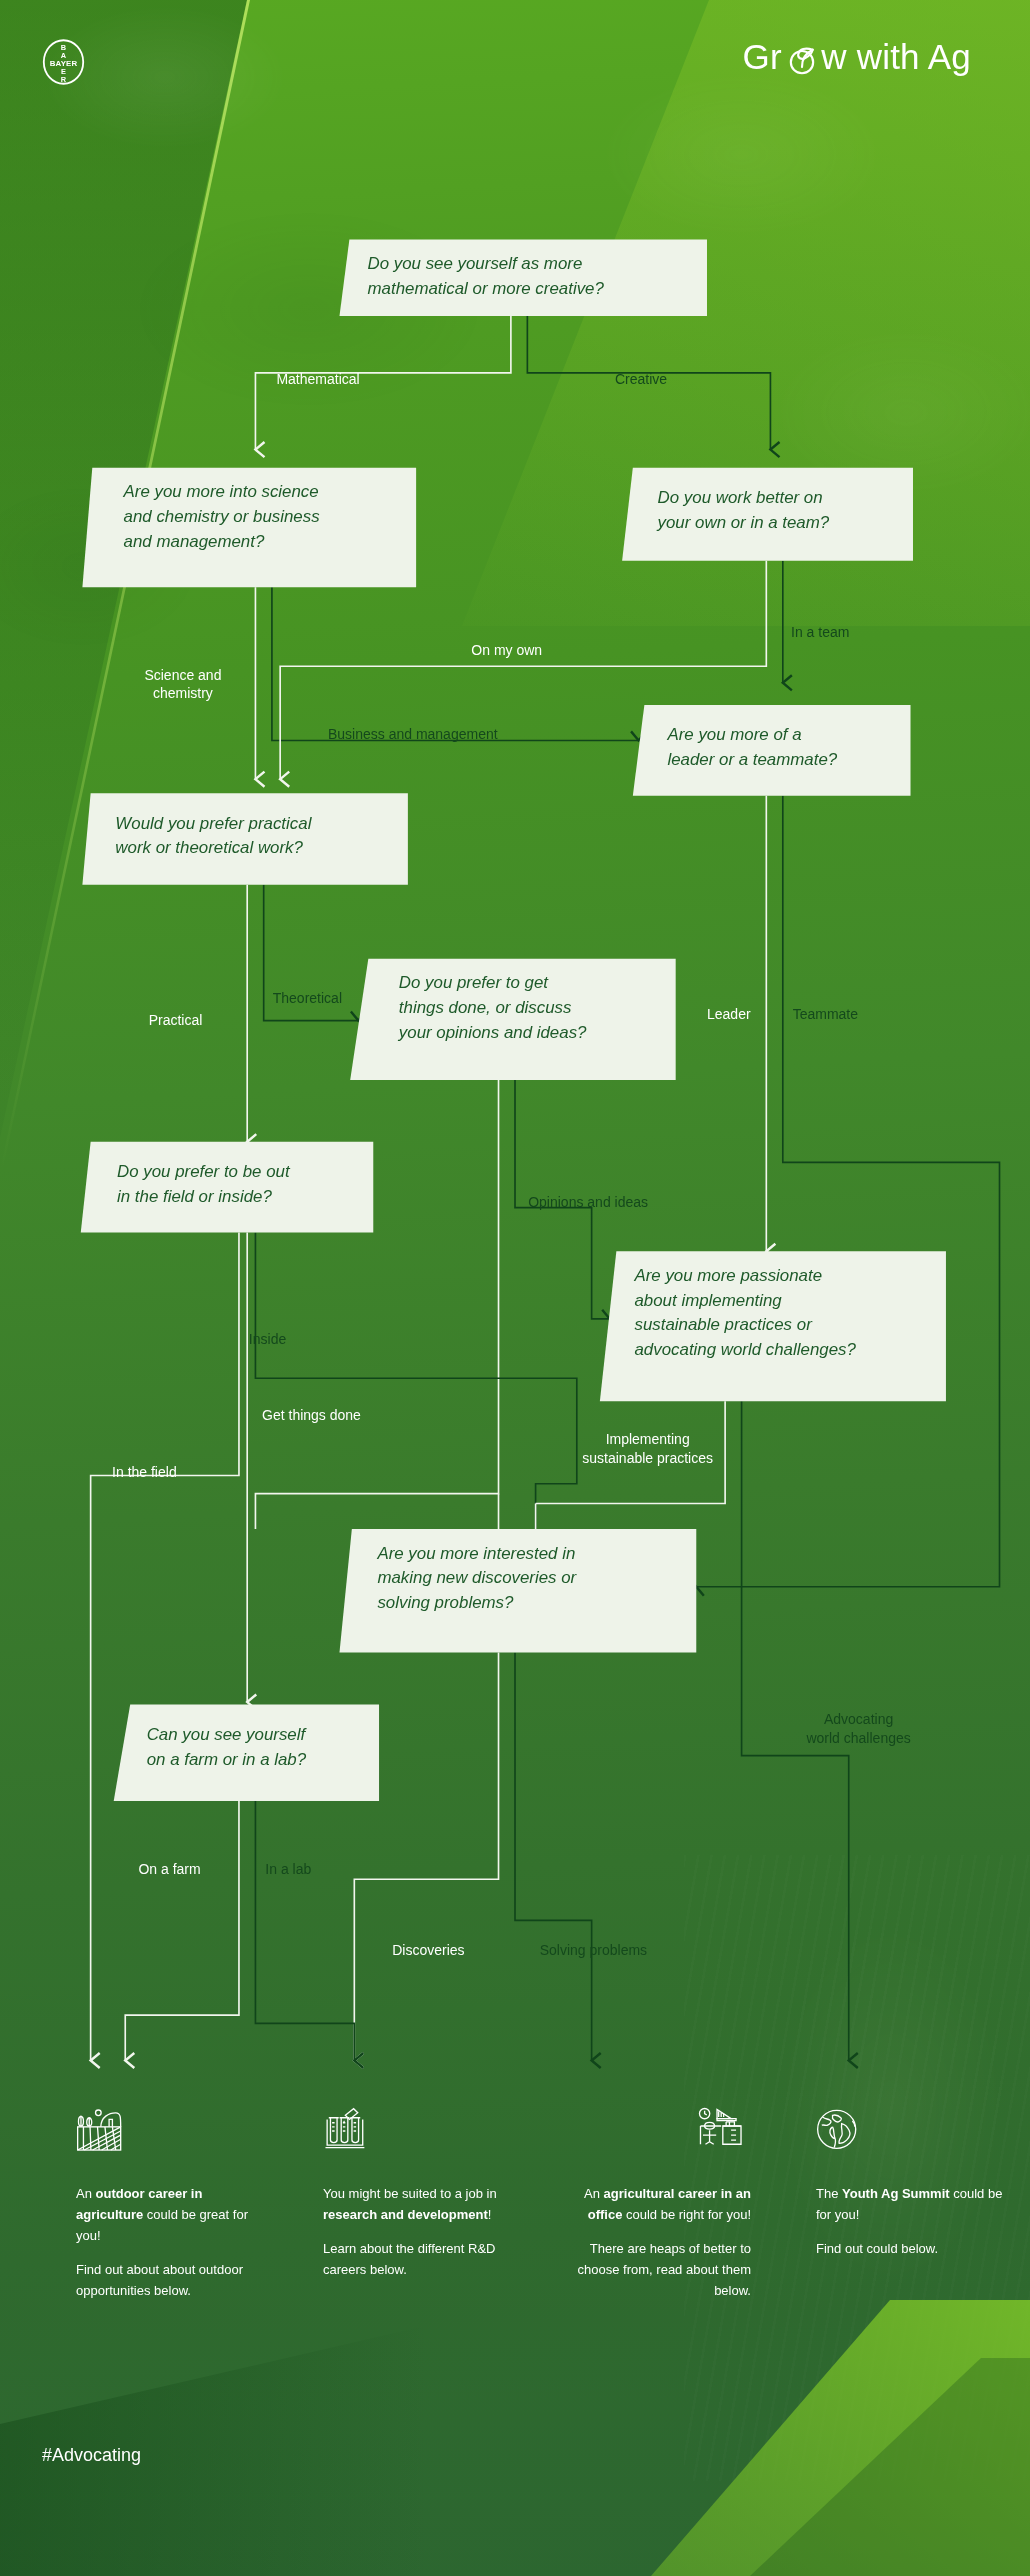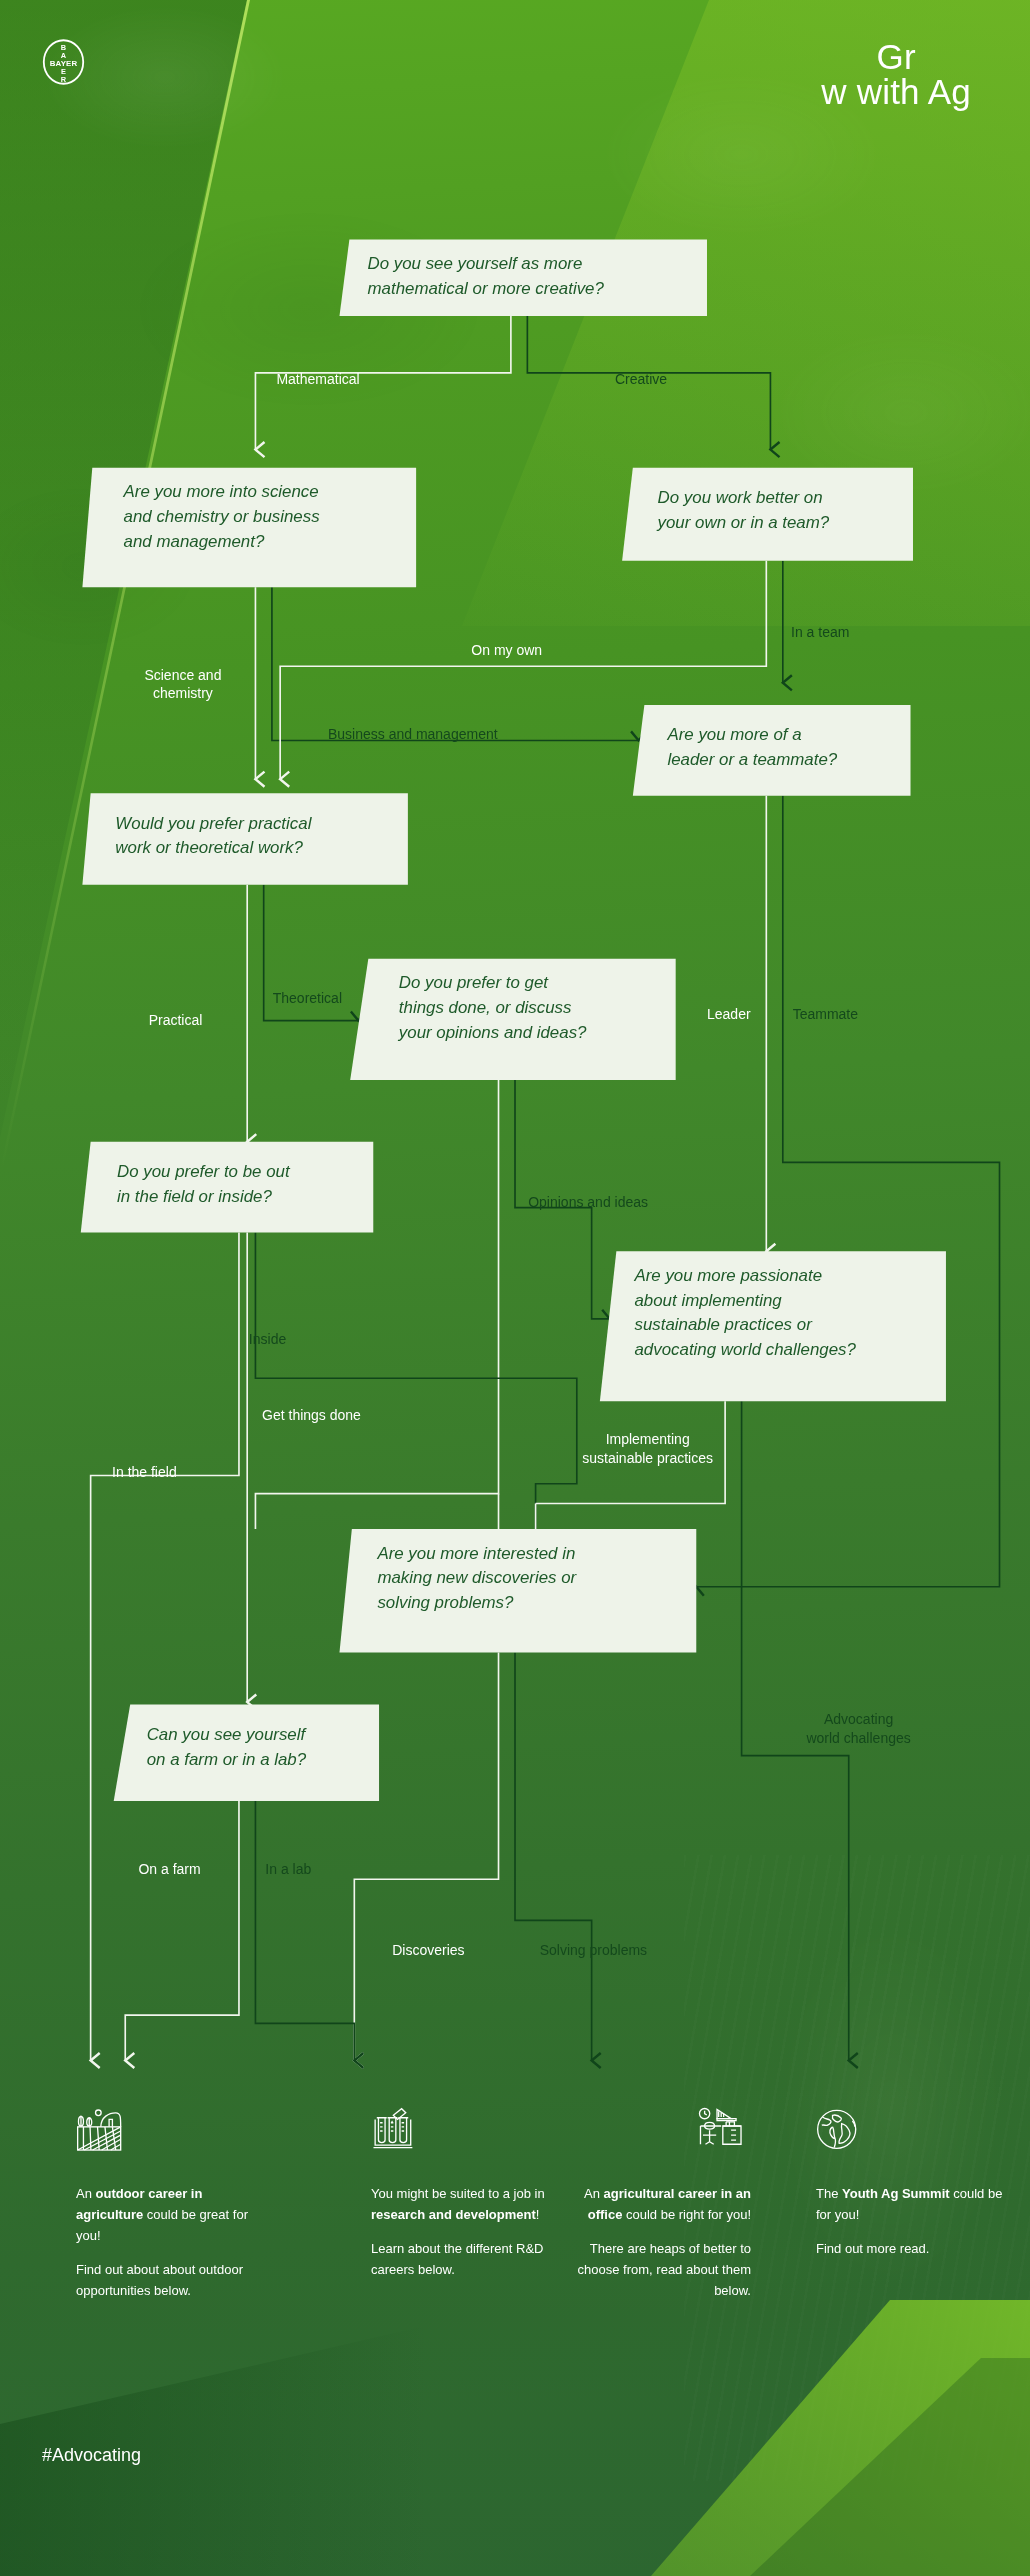--- a/index.html
+++ b/index.html
@@ -36,21 +36,21 @@
     clip-path:polygon(0 99px,429px 0,429px 251px,0 251px);}
   #b-botright{position:absolute;right:0;top:2300px;width:412px;height:276px;
     background:linear-gradient(220deg,rgba(124,196,40,.85),rgba(110,180,38,.55));
     clip-path:polygon(272px 0,412px 0,412px 276px,33px 276px);}
   #b-botright2{position:absolute;right:0;top:2358px;width:379px;height:218px;
     background:rgba(22,78,26,.30);
     clip-path:polygon(330px 0,379px 0,379px 218px,99px 218px);}
 
   
   #bayer-logo{position:absolute;left:42px;top:39px;width:43px;height:46px;}
-  #wordmark{position:absolute;right:59px;top:39px;height:51px;display:flex;align-items:center;flex-direction:column;}
+  #wordmark{position:absolute;right:59px;top:39px;height:51px;display:flex;}
   #wordmark .wm-text{color:#fff;font-size:35px;letter-spacing:0.2px;line-height:1;white-space:nowrap;}
 
   
   #flow{position:absolute;left:0;top:0;width:1030px;height:2576px;}
 
   .node-box{fill:#eef3e9;}
   .qtext{font-family:"Liberation Sans",sans-serif;font-style:italic;font-size:20.5px;fill:#1e5a2a;}
   .lbl{font-family:"Liberation Sans",sans-serif;font-size:17px;}
   .lbl.light{fill:#ffffff;}
   .lbl.dark{fill:#14491c;}
@@ -266,21 +266,21 @@
         <path d="M40 24 L40 15 L44 15 L44 24"></path>
         <path d="M6 23 C2 23, 2 12, 6 11 C10 12, 10 23, 6 23 Z M6 11 L6 23"></path>
         <path d="M16 23 C12 23, 12 14, 16 13 C20 14, 20 23, 16 23 Z M16 13 L16 23"></path>
         <circle cx="27" cy="7" r="3.4"></circle>
       </g>
     </svg>
     <p>An <b>outdoor career in agriculture</b> could be great for you!</p>
     <p>Find out about about outdoor opportunities below.</p>
   </div>
 
-  <div class="outcome" style="left:323px; top:2107px;margin-left:48px;">
+  <div class="outcome" style="left:323px; top:2107px;">
     <svg class="ic" viewBox="0 0 64 58">
       <g fill="none" stroke="#fff" stroke-width="1.6">
         <path d="M5 15 L5 46 L48 46 L48 15"></path>
         <path d="M3 49 L50 49"></path>
         <path d="M9 13 L9 40 C9 44, 17 44, 17 40 L17 13 Z M7 13 L19 13"></path>
         <path d="M22 13 L22 40 C22 44, 30 44, 30 40 L30 13 Z M20 13 L32 13"></path>
         <path d="M35 13 L35 40 C35 44, 43 44, 43 40 L43 13 Z M33 13 L45 13"></path>
         <path d="M11 19 L14 19 M11 24 L14 24 M11 29 L14 29 M24 19 L27 19 M24 24 L27 24 M24 29 L27 29 M37 19 L40 19 M37 24 L40 24 M37 29 L40 29"></path>
         <path d="M27 10 L37 2 L42 7 L32 15 Z"></path>
         <path d="M25 17 L26 18"></path>
@@ -318,18 +318,18 @@
         <circle cx="25" cy="27" r="23"></circle>
         <path d="M8 12 C12 15, 14 14, 17 16 C20 18, 16 21, 14 22 C12 23, 10 21, 7 22"></path>
         <path d="M20 10 C24 9, 28 11, 30 13 C32 15, 29 17, 27 18 C24 19, 22 16, 20 14 Z"></path>
         <path d="M20 24 C22 27, 21 33, 23 38 C24.5 42, 23 46, 22 49"></path>
         <path d="M20 24 C17 26, 16 30, 18 34 C19.5 37, 22 38, 23 38"></path>
         <path d="M31 20 C35 21, 38 24, 40 28 C42 32, 40 37, 37 40 C34 43, 30 44, 28 44 C27 41, 29 38, 31 35 C33 31, 30 27, 31 20 Z"></path>
         <path d="M44 17 C46 19, 47 22, 47 24"></path>
       </g>
     </svg>
     <p>The <b>Youth Ag Summit</b> could be for you!</p>
-    <p>Find out more read.</p>
+    <p>Find out could below.</p>
   </div>
 
   <div id="footer-tag">#Advocating</div>
 </div>
 
 
 </body></html>

